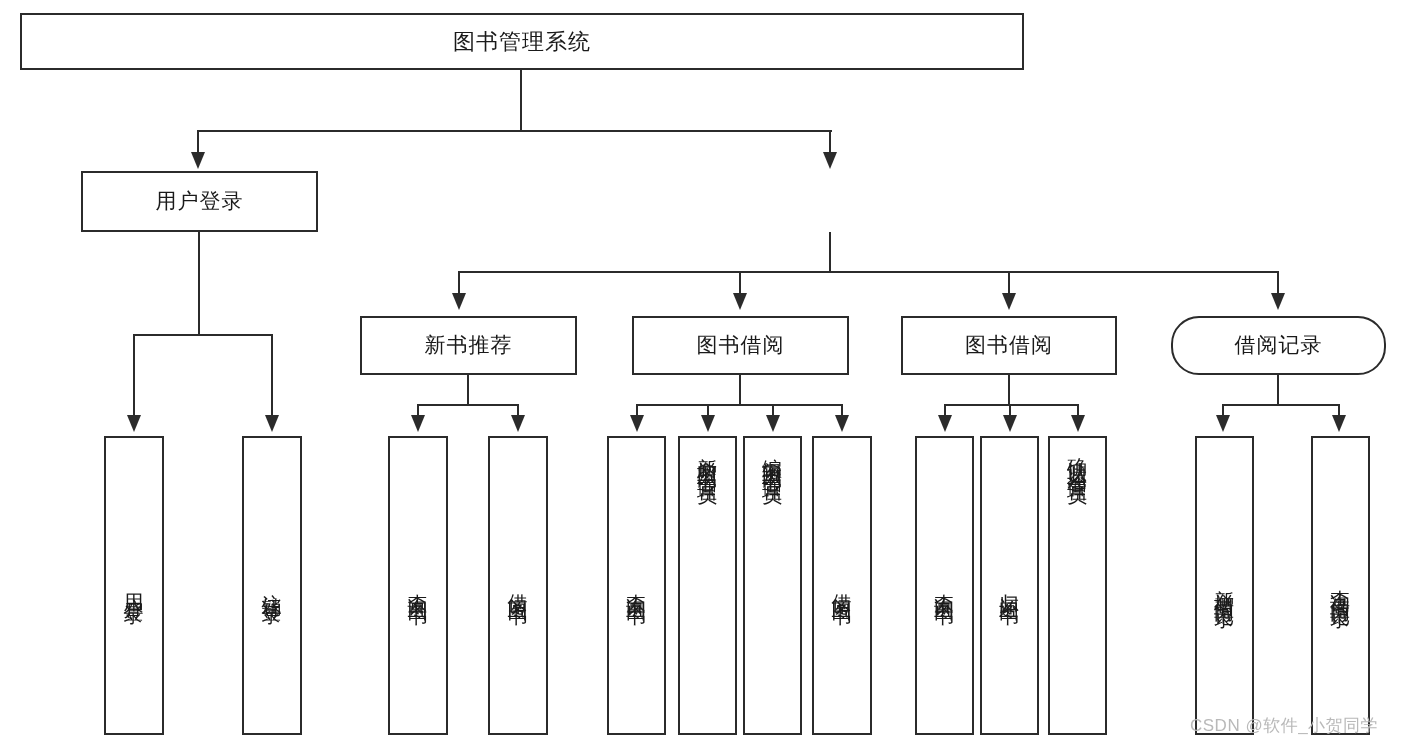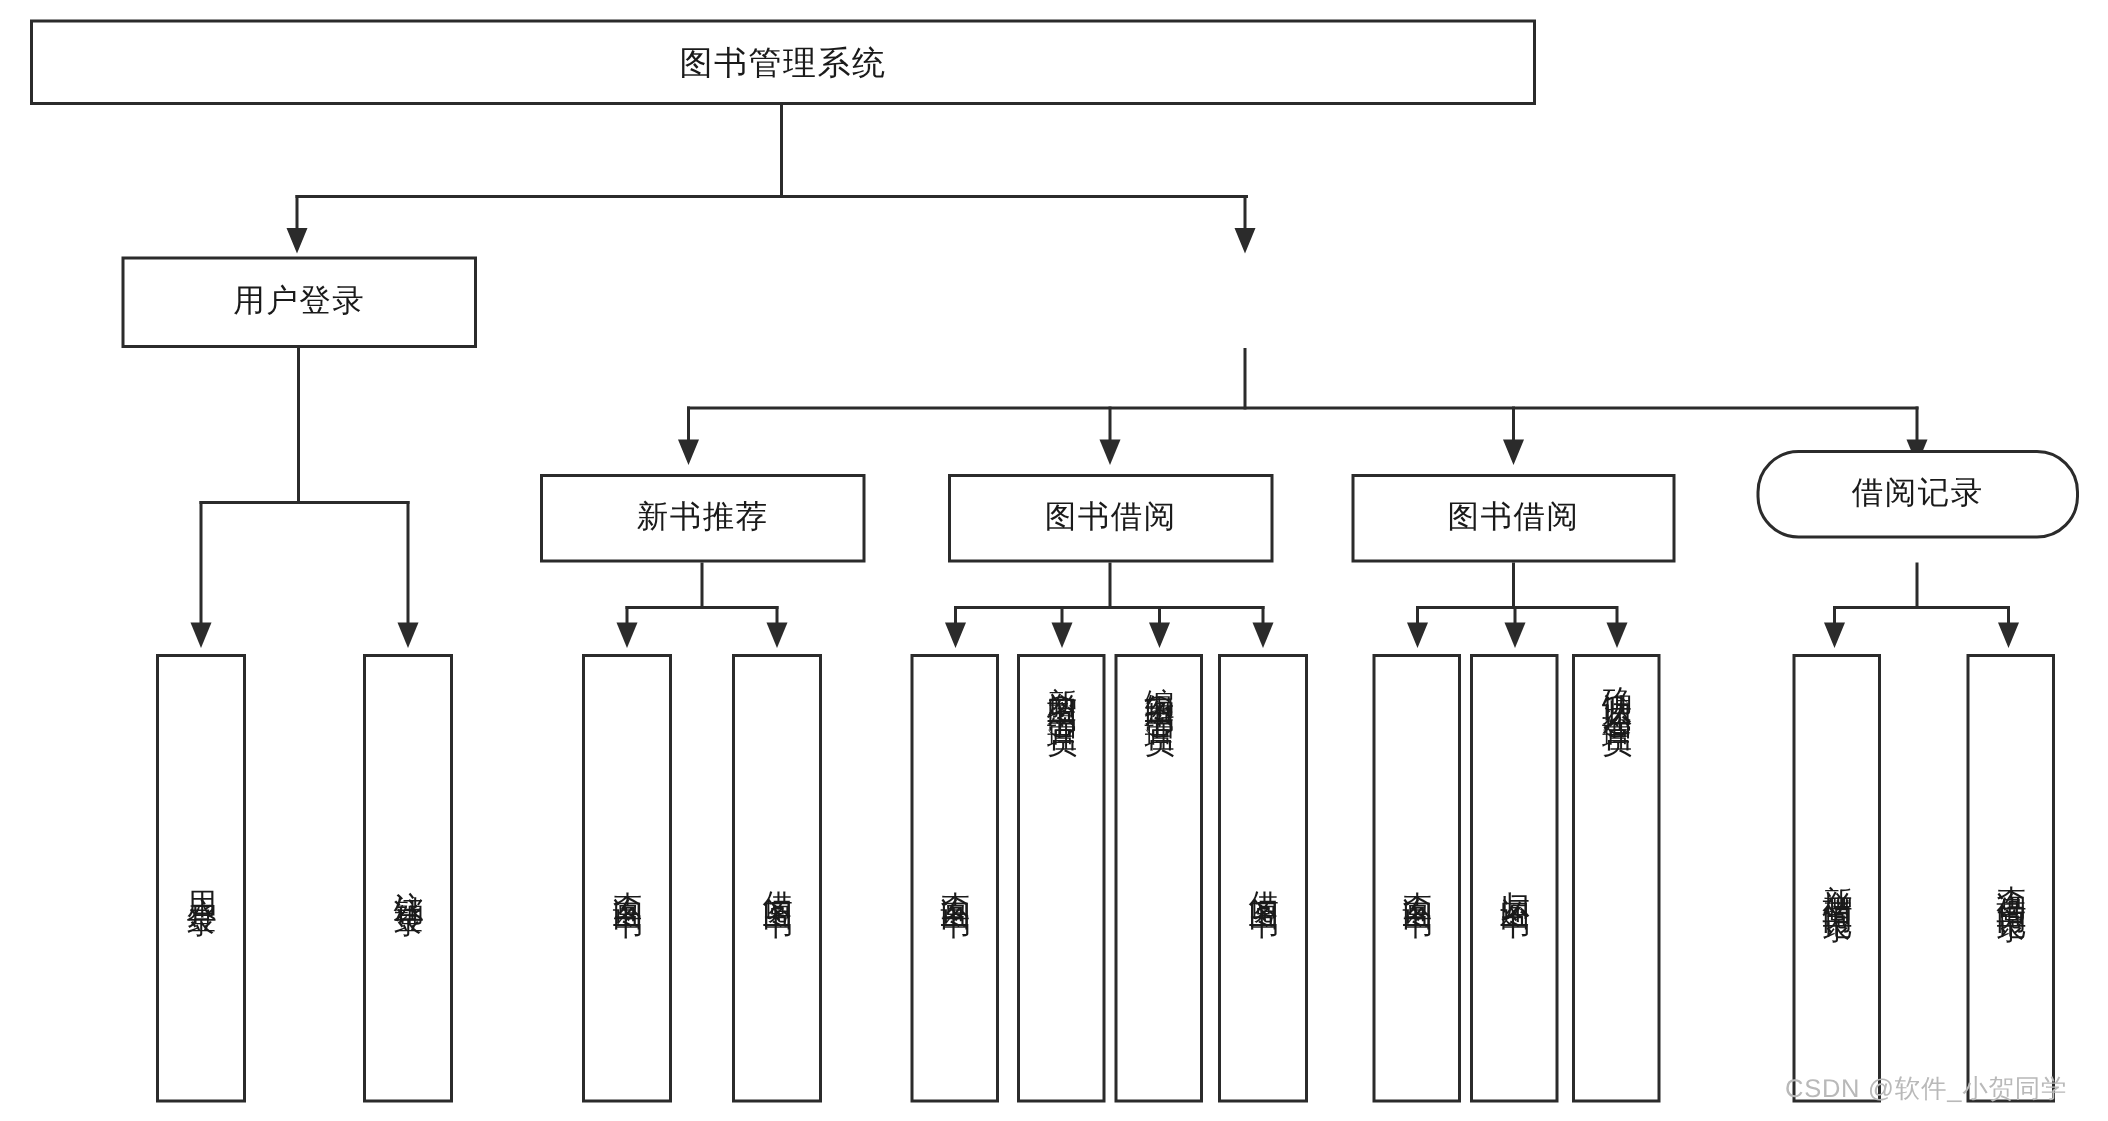--- a/index.html
+++ b/index.html
@@ -124,21 +124,21 @@
 
   <div class="node h" style="left:632px;top:316px;width:217px;height:59px;">
     <span>图书借阅</span>
   </div>
   <div class="node h" style="left:360px;top:316px;width:217px;height:59px;">
     <span>新书推荐</span>
   </div>
   <div class="node h" style="left:901px;top:316px;width:216px;height:59px;">
     <span>图书借阅</span>
   </div>
-  <div class="node h" style="left:1171px;top:300px;width:215px;height:59px;border-radius:28px;">
+  <div class="node h" style="left:1171px;top:316px;width:215px;height:59px;border-radius:28px;">
     <span>借阅记录</span>
   </div>
 
   <div class="edge vline" style="left:467px;top:375px;width:2px;height:31px;"></div>
   <div class="edge hline" style="left:417px;top:404px;width:102px;height:2px;"></div>
   <div class="edge vline" style="left:417px;top:404px;width:2px;height:14px;"></div>
   <div class="arrow" style="left:411px;top:415px;"></div>
   <div class="edge vline" style="left:517px;top:404px;width:2px;height:14px;"></div>
   <div class="arrow" style="left:511px;top:415px;"></div>
 

